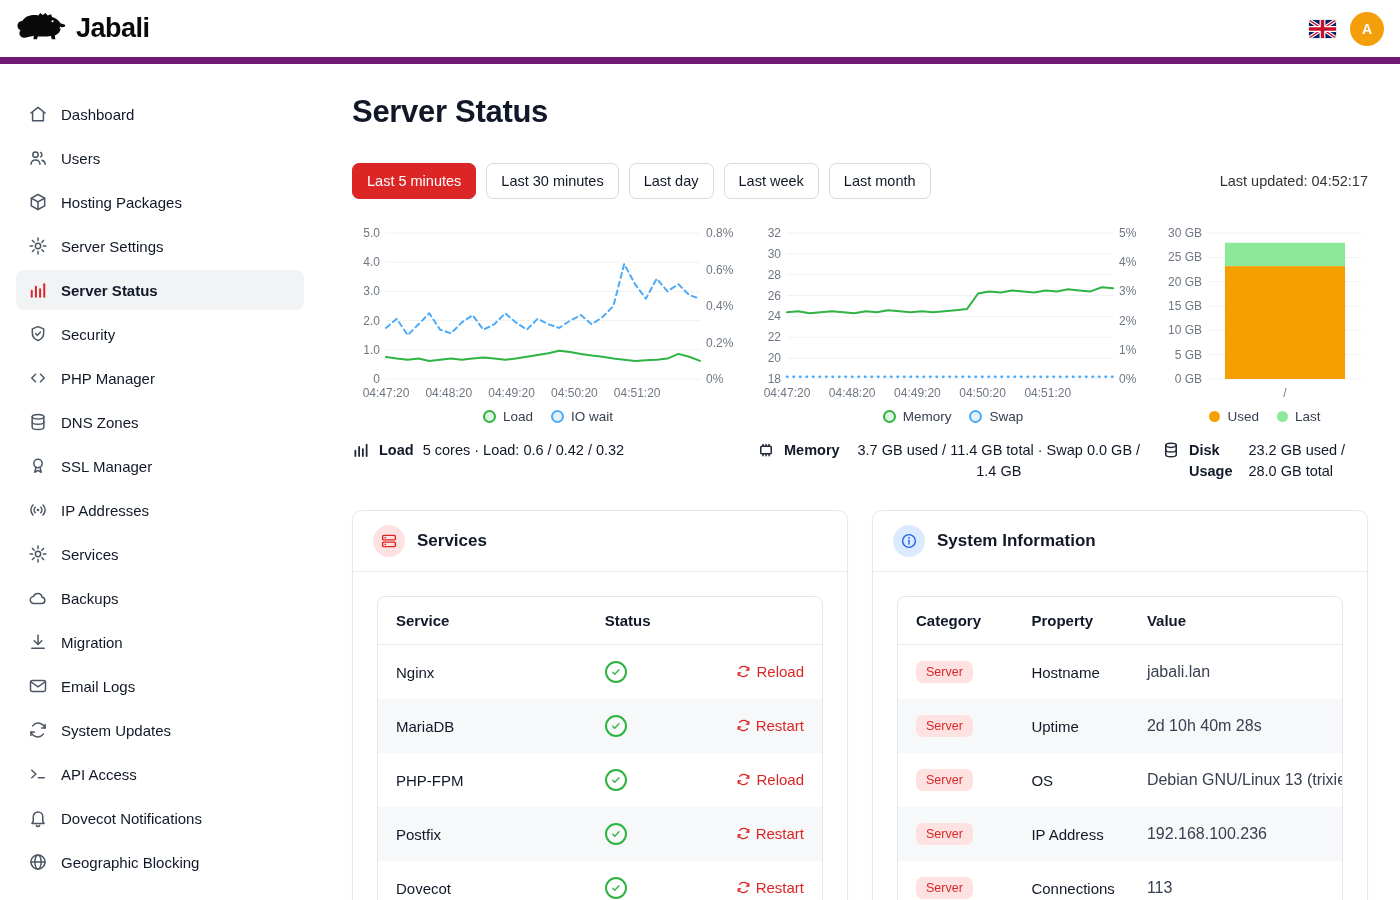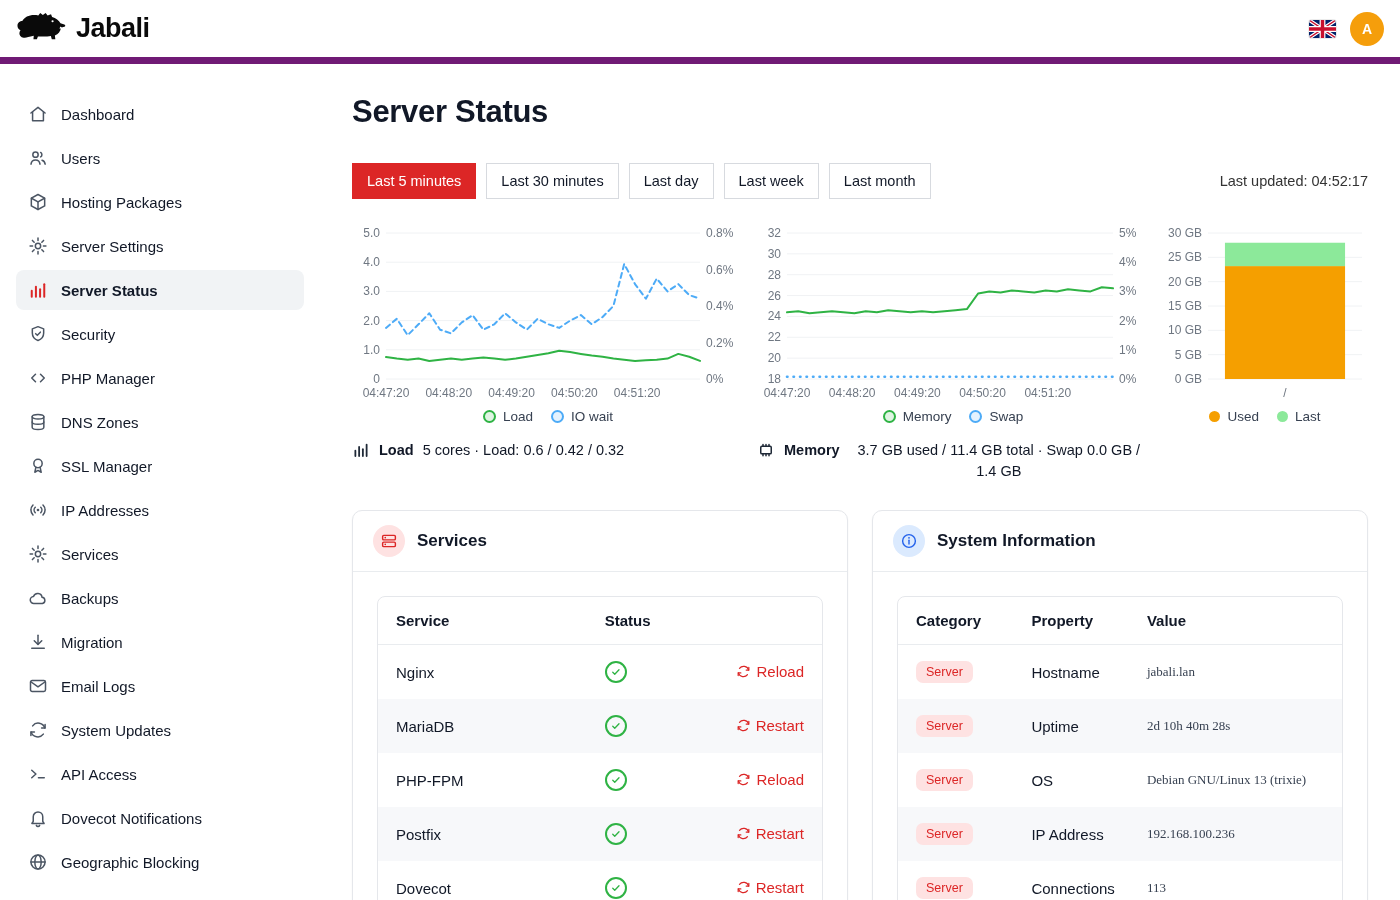--- a/index.html
+++ b/index.html
@@ -24,21 +24,21 @@
                text-decoration: none; font-size: 15px; font-weight: 500; }
   .side-icon { color: #4b5563; display: inline-flex; }
   .side-item.active { background: #f1f3f5; font-weight: 600; }
   .side-item.active .side-icon { color: #dc2626; }
   main { flex: 1; padding: 0 32px; min-width: 0; }
 
   .page-title { font-size: 31px; font-weight: 800; margin-top: 30px; letter-spacing: -0.3px; }
 
   .filter-row { display: flex; align-items: center; margin-top: 33px; }
   .filter-group { display: flex; gap: 10px; }
-  .filter-btn { font-family: inherit; font-size: 14.5px; padding: 9px 14px; border-radius: 0;
+  .filter-btn { font-family: inherit; font-size: 14.5px; padding: 9px 14px; border-radius: 7px;
                 border: 1px solid #d7dadf; background: #fff; color: #111827; cursor: pointer; }
   .filter-btn.active { background: #dc2626; border-color: #dc2626; color: #fff; }
   .last-updated { margin-left: auto; font-size: 14.5px; color: #333; }
 
   .charts-row { display: flex; justify-content: space-between; margin-top: 26px; }
   .chart-block { display: flex; flex-direction: column; }
   .w-load { width: 392px; }
   .w-mem  { width: 392px; text-align: center; }
   .w-disk { width: 206px; }
   svg text { font-family: "Liberation Sans", "DejaVu Sans", sans-serif; }
@@ -66,21 +66,21 @@
   th { text-align: left; font-size: 15px; font-weight: 700; padding: 15px 18px; border-bottom: 1px solid #e9ecef; color: #111827; }
   td { padding: 16px 18px; font-size: 15px; vertical-align: middle; overflow: hidden; }
   tbody tr:nth-child(even) { background: #f7f8fa; }
   .ok-badge { width: 22px; height: 22px; border-radius: 50%; border: 2px solid #2fb344; color: #2fb344;
               display: inline-flex; align-items: center; justify-content: center; }
   .svc-action-cell { text-align: right; }
   .svc-action { color: #dc2626; font-weight: 500; display: inline-flex; align-items: center; gap: 5px;
                 cursor: pointer; white-space: nowrap; text-decoration: none; }
   .badge { display: inline-block; background: #fee2e2; color: #dc2626; font-size: 12.5px; font-weight: 400;
            padding: 4px 10px; border-radius: 7px; }
-  .mono { font-family: Liberation Serif, serif; font-size: 13px; color: #374151; white-space: nowrap; }
+  .mono { font-family: Liberation Sans, sans-serif; font-size: 16px; color: #374151; white-space: nowrap; }
 </style>
 </head>
 <body>
 
 <header class="topbar">
   <div class="brand">
     <span class="logo">
       <svg viewBox="0 0 70 44" width="54" height="34">
         <path fill="#0a0a0a" d="M14 36c-4 0-7-2.5-7-6 0-1.5.5-2.8 1.4-3.9C6 25 4.5 23 4.5 20.6c0-3.7 3-6.3 6.6-6.6C13.4 9.5 19 6.5 26 6.5c2 0 3.8.2 5.5.6L34 4l3.4 2.6L41 4l2.6 3.1L48 5.5l1.4 3.6c5 1.3 8.8 4.3 10.9 8l4.9 1.6c1.7.6 1.7 2.6-.1 3.1l-4.3 1.2c-.4 4.5-3.3 8.2-7.8 10l.6 5h-4.6l-1.2-4.2c-1.5.3-3 .4-4.7.4H31l-1.3 3.8h-4.5l.4-4.6C19.5 34.5 16.5 36 14 36z"></path>
         <circle cx="50" cy="14.5" r="1.4" fill="#fff"></circle>
@@ -421,20 +421,31 @@
           <div class="legend">
             <span class="legend-item">
               <span class="dot" style="background:#f59f00"></span>
               <span>Used</span>
             </span>
             <span class="legend-item">
               <span class="dot" style="background:#8ce99a"></span>
               <span>Last</span>
             </span>
           </div>
+          <div class="chart-stat">
+            <span class="stat-icon">
+              <svg viewBox="0 0 24 24" width="18" height="18" fill="none" stroke="currentColor" stroke-width="2" stroke-linecap="round" stroke-linejoin="round">
+                <ellipse cx="12" cy="5.8" rx="7" ry="2.7"></ellipse>
+                <path d="M5 5.8v12.4c0 1.5 3.1 2.7 7 2.7s7-1.2 7-2.7V5.8"></path>
+                <path d="M5 12c0 1.5 3.1 2.7 7 2.7s7-1.2 7-2.7"></path>
+              </svg>
+            </span>
+            <span class="stat-label">Disk Usage</span>
+            <span class="stat-value">23.2 GB used / 28.0 GB total</span>
+          </div>
         </div>
     </div>
 
     <div class="cards-row">
       <section class="card">
         <div class="card-header">
           <span class="card-icon red" id="services-card-icon">
               <svg viewBox="0 0 24 24" width="18" height="18" fill="none" stroke="currentColor" stroke-width="1.9" stroke-linecap="round" stroke-linejoin="round">
                 <rect x="3.5" y="4.5" width="17" height="6" rx="1.5"></rect>
                 <rect x="3.5" y="13.5" width="17" height="6" rx="1.5"></rect>

